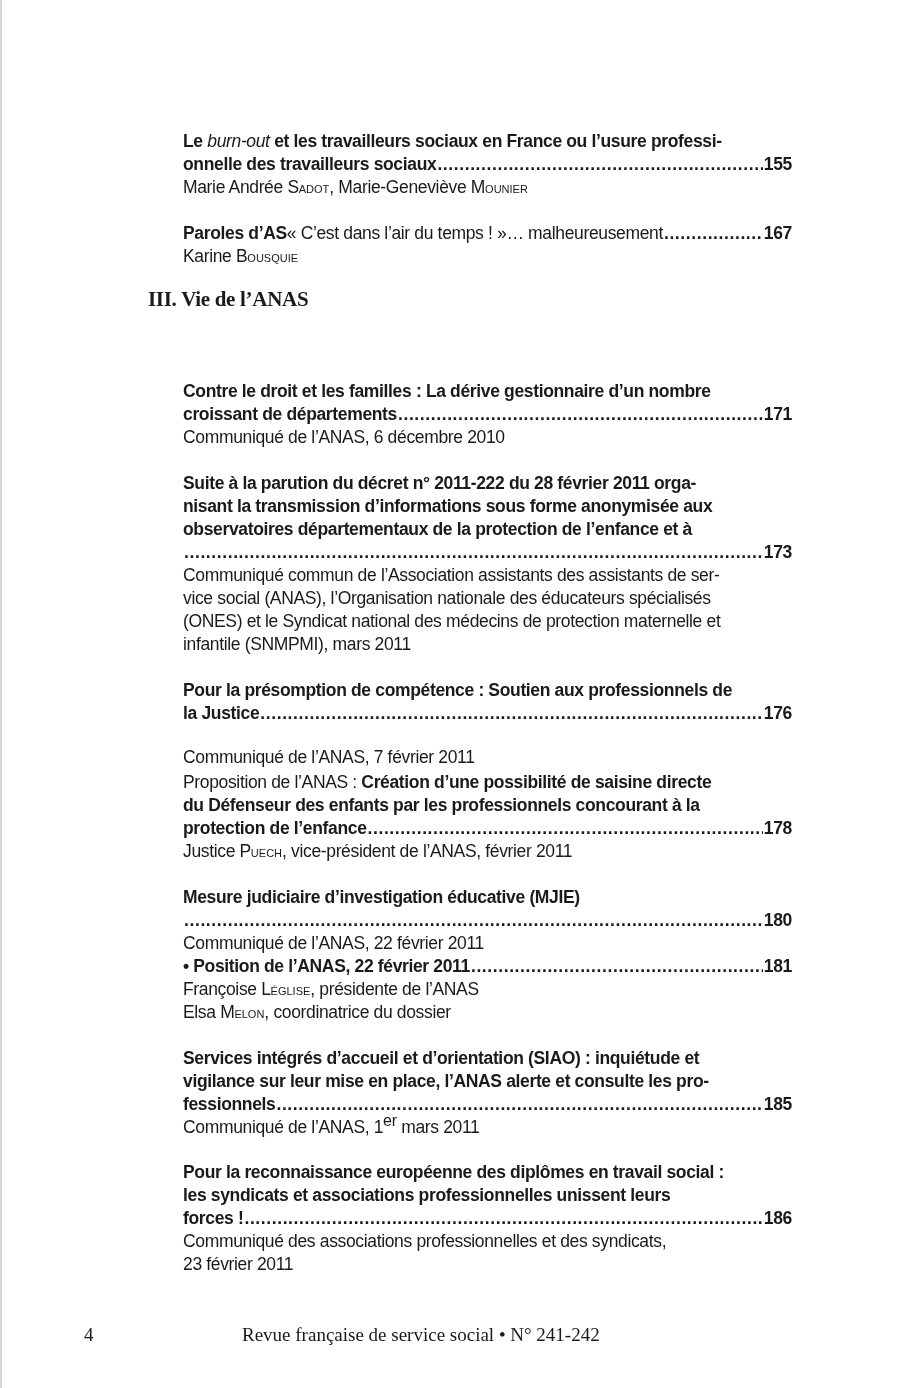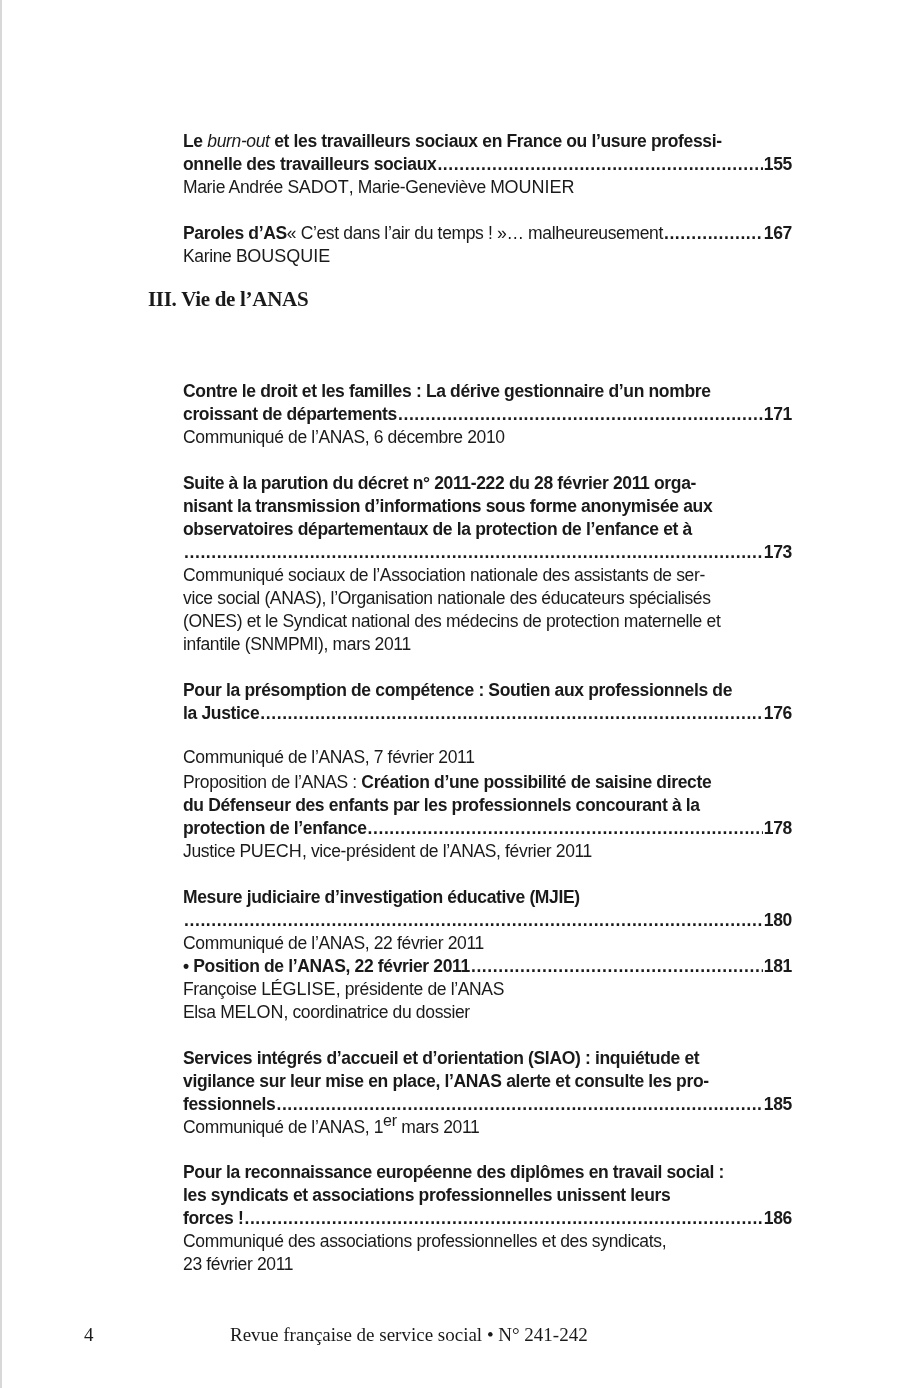--- a/index.html
+++ b/index.html
@@ -11,21 +11,21 @@
     letter-spacing: -0.35px;
     margin-top: 46px;
   }
   .b { font-weight: bold; }
   .i { font-style: italic; }
   .leader { display: flex; align-items: baseline; justify-content: center; }
   .leader .txt { flex: 0 0 auto; }
   .leader .dots { flex: 1 1 auto; overflow: hidden; font-weight: bold; letter-spacing: 0.6px; margin: 0 1px; }
   .leader .dots::before { content: "......................................................................................................................................................................................"; }
   .leader .pg { flex: 0 0 auto; font-weight: bold; }
-  .sc { font-size: 18px; text-transform: uppercase; letter-spacing: 0; }
+  .sc { font-size: 11px; text-transform: uppercase; letter-spacing: 0; }
   .section {
     position: absolute; left: 148px; top: 285px; font-family: "Liberation Serif", serif;
     font-weight: bold; font-size: 21px; line-height: 28px; letter-spacing: -0.3px; white-space: nowrap;
   }
   .footer { position: absolute; top: 1323px; font-family: "Liberation Serif", serif; font-size: 19px; line-height: 24px; white-space: nowrap; }
 </style>
 </head>
 <body>
 
 <div class="edge"></div>
@@ -61,21 +61,21 @@
 </div>
 <div class="line" style="top:380px">Communiqué de l’ANAS, 6 décembre 2010</div>
 
 <div class="line b" style="top:426px">Suite à la parution du décret n° 2011-222 du 28 février 2011 orga-</div>
 <div class="line b" style="top:449px">nisant la transmission d’informations sous forme anonymisée aux</div>
 <div class="line b" style="top:472px">observatoires départementaux de la protection de l’enfance et à</div>
 <div class="line leader" style="top:495px">
     <span class="dots"></span>
     <span class="pg">173</span>
 </div>
-<div class="line" style="top:518px">Communiqué sociaux de l’Association nationale des assistants de ser-</div>
+<div class="line" style="top:518px">Communiqué commun de l’Association assistants des assistants de ser-</div>
 <div class="line" style="top:541px">vice social (ANAS), l’Organisation nationale des éducateurs spécialisés</div>
 <div class="line" style="top:564px">(ONES) et le Syndicat national des médecins de protection maternelle et</div>
 <div class="line" style="top:587px">infantile (SNMPMI), mars 2011</div>
 
 <div class="line b" style="top:633px">Pour la présomption de compétence : Soutien aux professionnels de</div>
 <div class="line leader" style="top:656px">
   <span class="txt b">la Justice </span>
     <span class="dots"></span>
     <span class="pg">176</span>
 </div>
@@ -127,13 +127,13 @@
 <div class="line b" style="top:1138px">les syndicats et associations professionnelles unissent leurs</div>
 <div class="line leader" style="top:1161px">
   <span class="txt b">forces !</span>
     <span class="dots"></span>
     <span class="pg">186</span>
 </div>
 <div class="line" style="top:1184px">Communiqué des associations professionnelles et des syndicats,</div>
 <div class="line" style="top:1207px">23 février 2011</div>
 
 <div class="footer" style="left:84px">4</div>
-<div class="footer" style="left:230px">Revue française de service social • N° 241-242</div>
+<div class="footer" style="left:242px">Revue française de service social • N° 241-242</div>
 
 </body></html>

